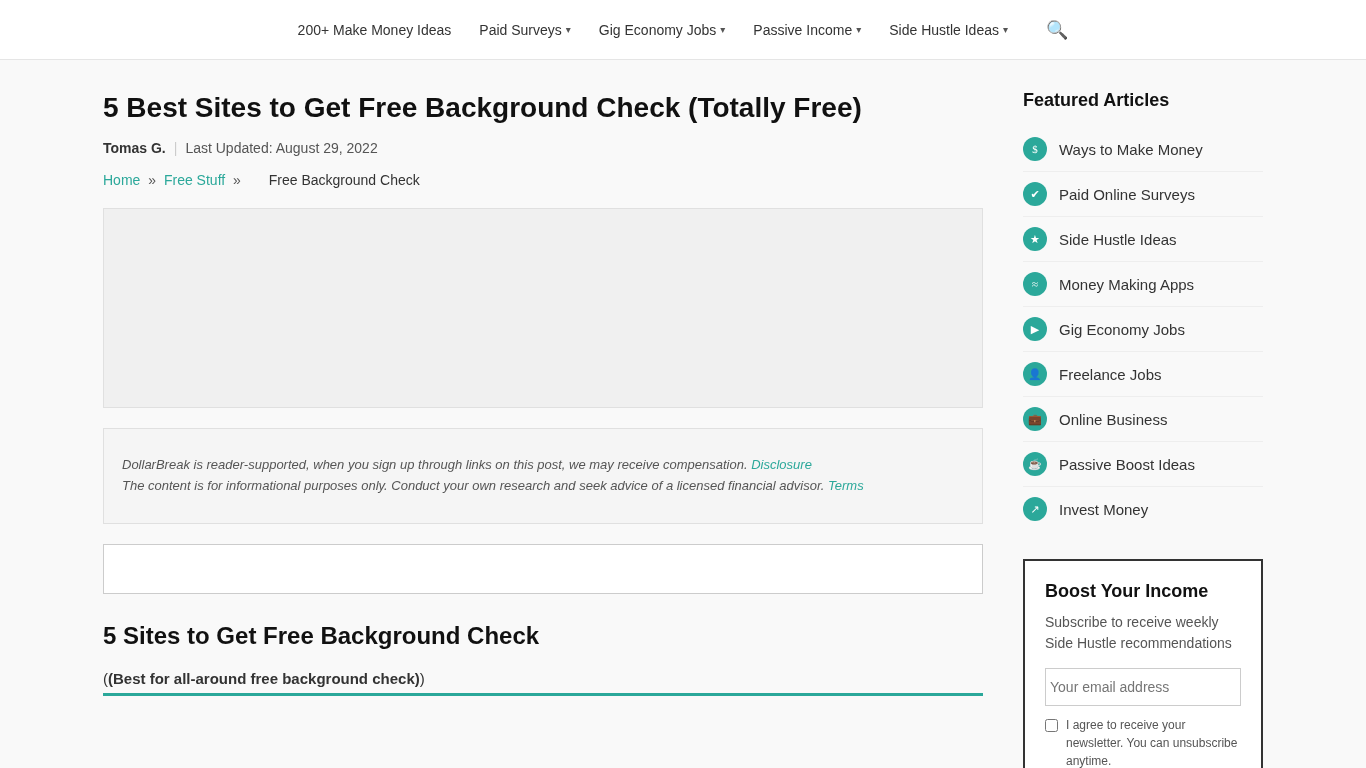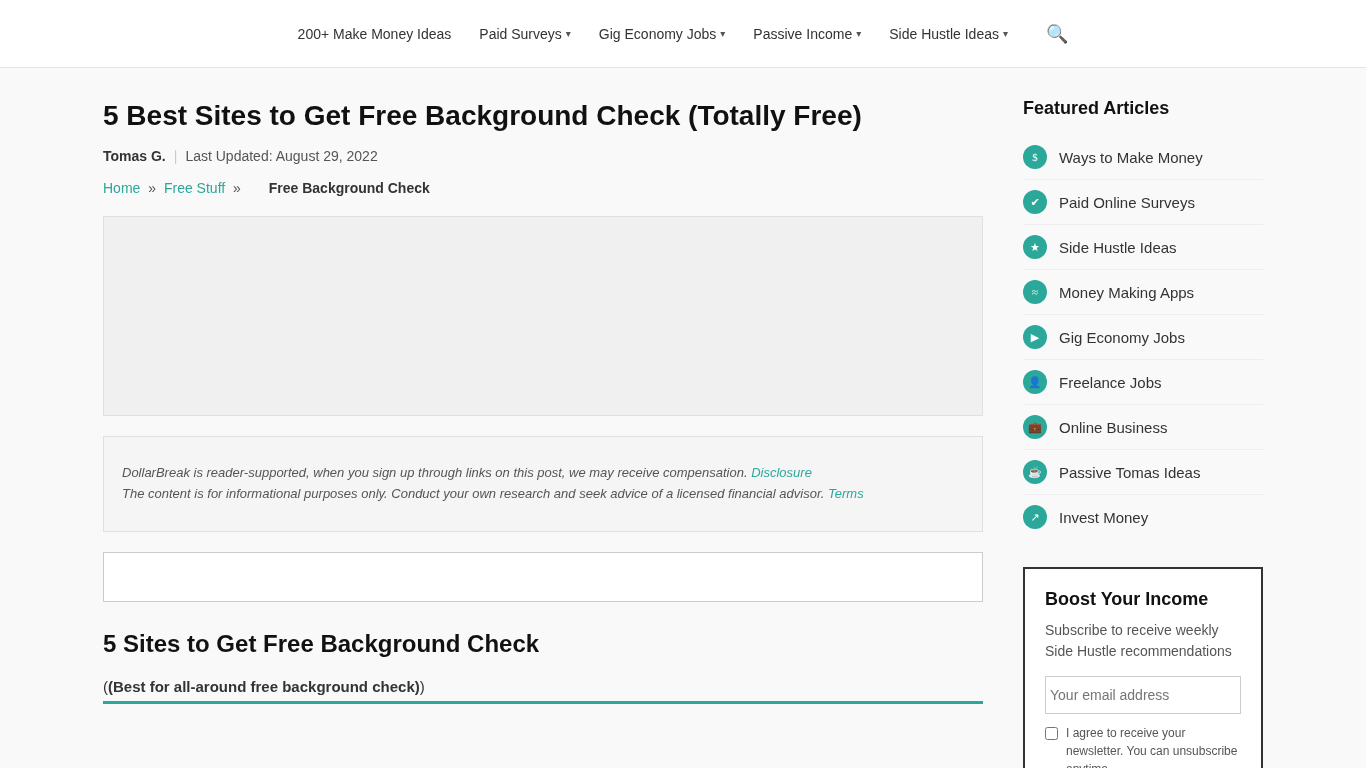--- a/index.html
+++ b/index.html
@@ -10,21 +10,21 @@
       font-size: 16px;
     }
     
     nav {
       background: #fff;
       border-bottom: 1px solid #e5e5e5;
       display: flex;
       align-items: center;
       justify-content: center;
       padding: 0 20px;
-      height: 68px;
+      height: 60px;
       position: relative;
     }
     .nav-items {
       display: flex;
       align-items: center;
       gap: 28px;
       list-style: none;
     }
     .nav-items li a {
       text-decoration: none;
@@ -90,21 +90,21 @@
     .breadcrumb {
       font-family: Arial, sans-serif;
       font-size: 14px;
       margin-bottom: 20px;
     }
     .breadcrumb a {
       color: #2ba89a;
       text-decoration: none;
     }
     .breadcrumb .separator { color: #555; margin: 0 4px; }
-    .breadcrumb .current { color: #333; font-weight: bold; padding-left: 20px; }
+    .breadcrumb .current { color: #333; font-weight: normal; padding-left: 20px; }
     
     .ad-placeholder {
       width: 100%;
       height: 200px;
       background: #f0f0f0;
       margin-bottom: 20px;
       border: 1px solid #e0e0e0;
     }
     
     .disclaimer-box {
@@ -358,21 +358,21 @@
         <li class="featured-item">
           <span class="feat-icon">👤</span>
           <span class="feat-label">Freelance Jobs</span>
         </li>
         <li class="featured-item">
           <span class="feat-icon">💼</span>
           <span class="feat-label">Online Business</span>
         </li>
         <li class="featured-item">
           <span class="feat-icon">☕</span>
-          <span class="feat-label">Passive Tomas Ideas</span>
+          <span class="feat-label">Passive Boost Ideas</span>
         </li>
         <li class="featured-item">
           <span class="feat-icon">↗</span>
           <span class="feat-label">Invest Money</span>
         </li>
       </ul>
     </div>
 
     <div class="boost-box">
       <h3 class="boost-title">Boost Your Income</h3>

